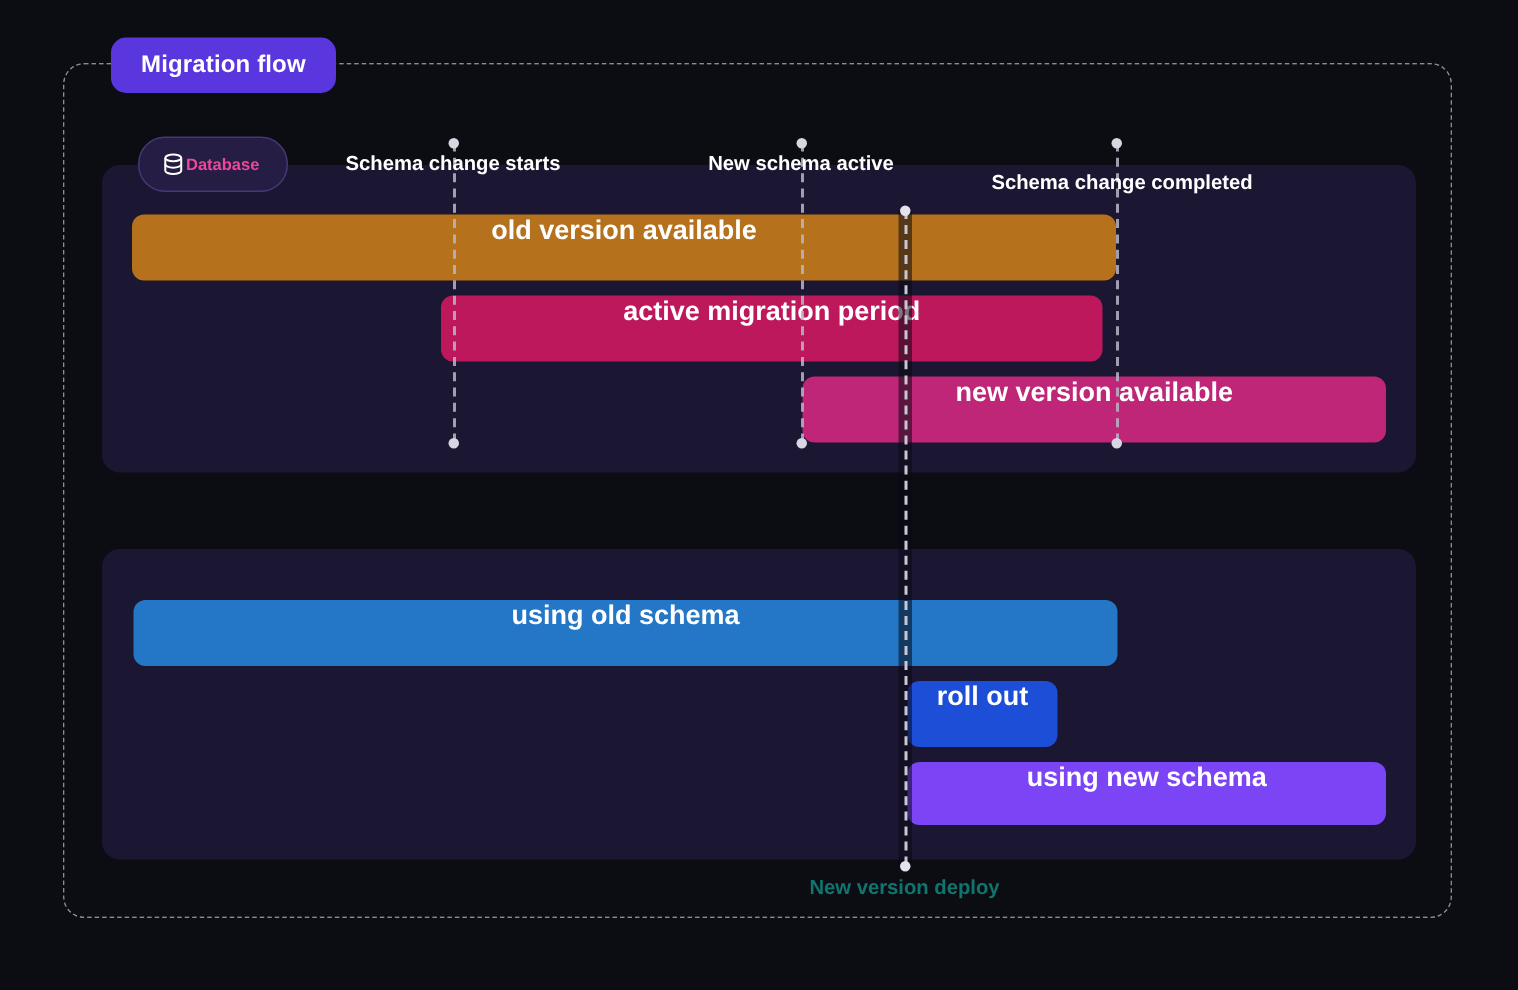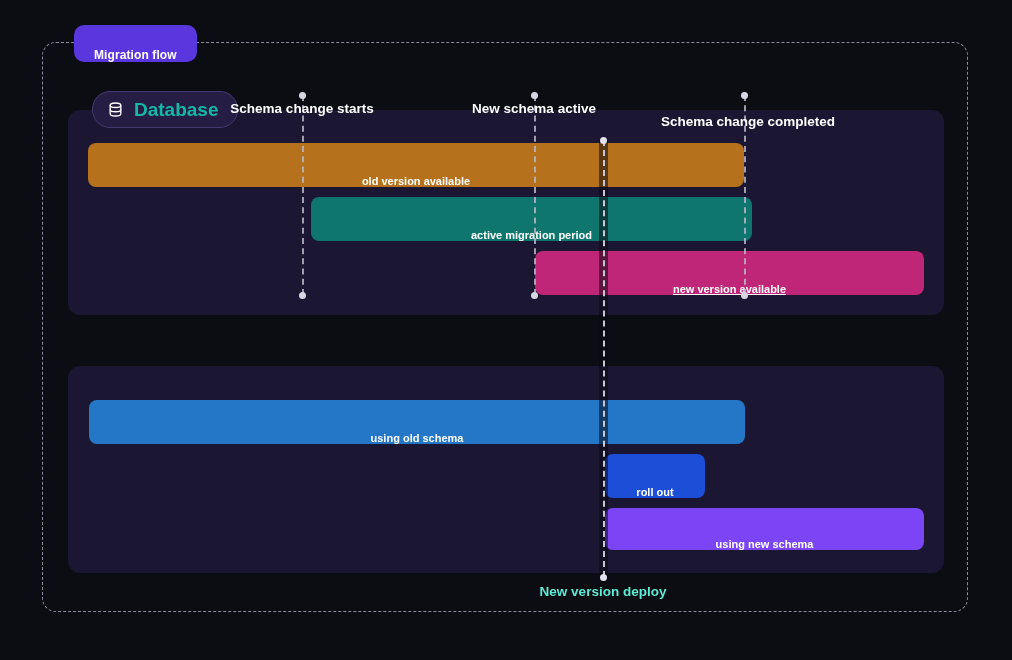--- a/index.html
+++ b/index.html
@@ -21,59 +21,59 @@
     border-radius:14px;
     box-sizing:border-box;
   }
 
   
   .flow-pill{
     position:absolute;
     left:74px;top:25px;
     height:37px;
     padding:0 20px;
-    display:flex;align-items:flex-end;justify-content:center;
+    display:flex;align-items:center;justify-content:center;
     background:#5a36df;
     border-radius:10px;
     color:#ffffff;
-    font-size:12px;font-weight:bold;
+    font-size:16px;font-weight:bold;
     letter-spacing:.1px;
     white-space:nowrap;
   }
 
   
   .lane-pill{
     position:absolute;
     height:35px;
     padding:0 18px 0 14px;
-    display:flex;align-items:center;gap:10px;
+    display:flex;align-items:center;
     background:#251d44;
     border:1px solid #443a72;
     border-radius:18px;
-    color:#14b8a6;
-    font-size:19px;font-weight:bold;
+    color:#ec4899;
+    font-size:11px;font-weight:bold;
     white-space:nowrap;
     z-index:6;
   }
   .lane-pill .ic{display:flex;align-items:center;}
 
   
   .panel{
     position:absolute;
     background:#1b1733;
     border-radius:12px;
   }
 
   
   .bar{
     position:absolute;
-    display:flex;align-items:flex-end;justify-content:center;
+    display:flex;align-items:flex-start;justify-content:center;
     border-radius:8px;
     color:#ffffff;
-    font-size:11px;font-weight:bold;
+    font-size:18px;font-weight:bold;
     z-index:4;
     box-sizing:border-box;
   }
 
   
   .mstone{position:absolute;z-index:5;}
   .mstone .vline{
     position:absolute;
     left:0;top:0;
     width:0;height:100%;
@@ -111,21 +111,21 @@
   }
   .deploy-line .dot{
     position:absolute;left:-3.5px;width:7px;height:7px;border-radius:50%;
     background:#e4e2ec;
   }
   .deploy-line .dot.top{top:-3.5px;}
   .deploy-line .dot.bot{bottom:-3.5px;}
   .deploy-label{
     position:absolute;
     transform:translateX(-50%);
-    color:#5eead4;font-size:13.5px;font-weight:bold;
+    color:#0f766e;font-size:13.5px;font-weight:bold;
     white-space:nowrap;z-index:9;
   }
 </style>
 </head>
 <body>
 
 <div id="stage">
 
   <div class="outer-dash"></div>
 
@@ -143,25 +143,25 @@
         <path d="M4.5 12c0 1.77 3.36 3.2 7.5 3.2s7.5-1.43 7.5-3.2"></path>
       </svg>
     </span>
     <span>Database</span>
   </div>
 
   <div class="bar" style="left:88px;top:143px;width:656px;height:44px;background:#b5711b;">
     <span>old version available</span>
   </div>
 
-  <div class="bar" style="left:311px;top:197px;width:441px;height:44px;background:#0f766e;">
+  <div class="bar" style="left:294px;top:197px;width:441px;height:44px;background:#be185d;">
     <span>active migration period</span>
   </div>
 
-  <div class="bar" style="left:535px;top:251px;width:389px;height:44px;background:#bf2677;text-decoration:underline;">
+  <div class="bar" style="left:535px;top:251px;width:389px;height:44px;background:#bf2677;">
     <span>new version available</span>
   </div>
 
   <div class="panel" style="left:68px;top:366px;width:876px;height:207px;"></div>
 
 
   <div class="bar" style="left:89px;top:400px;width:656px;height:44px;background:#2377c6;">
     <span>using old schema</span>
   </div>
 

